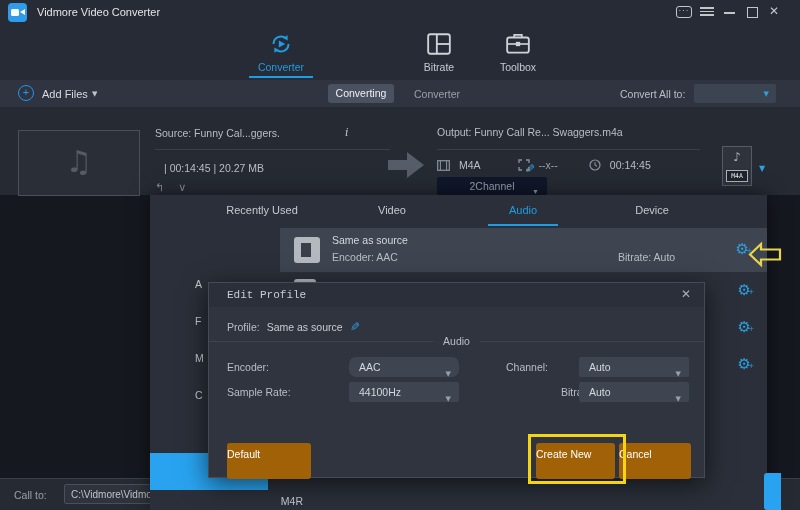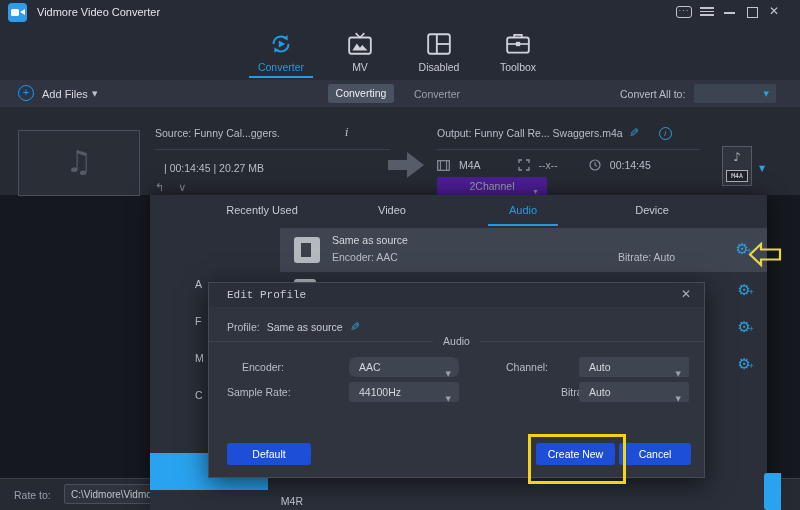--- a/index.html
+++ b/index.html
@@ -44,28 +44,28 @@
   
   .media{left:0;top:107px;width:800px;height:88px;background:#262a33;z-index:1;}
   .thumb{left:18px;top:23px;width:120px;height:64px;border:1px solid #4a505b;background:#2a2e37;text-align:center;}
   .thumb .note{color:#565c66;font-size:30px;line-height:62px;}
   .src-label{left:155px;top:20px;color:#b9bec6;}
   .src-info{left:345px;top:19px;color:#c0c4ca;font-style:italic;font-family:"DejaVu Serif",serif;font-size:11px;}
   .src-divider{left:155px;top:42px;width:235px;height:1px;background:#3a3f49;}
   .src-meta{left:164px;top:55px;color:#b9bec6;}
   .src-tools{left:155px;top:74px;color:#868c96;font-size:11px;letter-spacing:14px;}
   .big-arrow{left:388px;top:45px;}
-  .out-line{left:437px;top:19px;display:flex;gap:6px;align-items:center;}
+  .out-line{left:437px;top:19px;display:flex;gap:24px;align-items:center;flex-direction:column;}
   .out-label{color:#b9bec6;}
   .pencil{color:#2e9fe0;font-size:12px;display:inline-block;transform:scaleX(-1);}
   .info-circle{width:11px;height:11px;border:1px solid #2e9fe0;border-radius:50%;color:#2e9fe0;font-size:8px;line-height:11px;text-align:center;font-style:italic;}
   .out-divider{left:437px;top:42px;width:263px;height:1px;background:#3a3f49;}
   .out-meta{left:437px;top:52px;display:flex;gap:9px;align-items:center;color:#b9bec6;}
   .dim{color:#9aa0a9;}
-  .msel{height:18px;background:#4c1d95;border-radius:2px;color:#9aa0a9;line-height:18px;}
+  .msel{height:18px;background:#0f172a;border-radius:2px;color:#9aa0a9;line-height:18px;}
   .msel .caret{position:absolute;right:8px;top:6px;color:#8a92a0;font-size:7px;}
   .msel-ch{left:437px;top:70px;width:110px;padding-left:0;text-align:center;}
   .msel-sub{left:555px;top:70px;width:112px;text-align:center;}
   .m4a-thumb{left:722px;top:39px;width:28px;height:38px;border:1px solid #565c66;background:#2f333c;text-align:center;}
   .m4a-thumb .note{color:#aeb2b8;font-size:12px;line-height:20px;}
   .m4a-badge{position:absolute;left:3px;bottom:3px;width:20px;height:10px;border:1px solid #aeb2b8;color:#e8eaed;font-size:6.5px;line-height:10px;background:#1f232b;font-family:"DejaVu Sans Mono",monospace;}
   .m4a-caret{left:759px;top:57px;color:#2e9fe0;font-size:8px;}
 
   
   .bottombar{left:0;top:478px;width:800px;height:32px;background:#262a33;border-top:1px solid #3a3f49;z-index:1;}
@@ -102,21 +102,21 @@
   .dlg-profile{position:absolute;left:18px;top:37px;display:flex;gap:7px;align-items:center;}
   .dlg-profile .plabel{color:#b9bec6;}
   .dlg-profile .pvalue{color:#c9ccd2;}
   .dlg-section{position:absolute;left:0;top:52px;width:100%;display:flex;align-items:center;gap:10px;}
   .dlg-section .line{flex:1;height:1px;background:#3e434d;}
   .dlg-section .txt{color:#b9bec6;}
   .f-label{position:absolute;color:#b9bec6;}
   .dsel{position:absolute;width:110px;height:20px;background:#3e4450;border-radius:2px;color:#d5d8dd;line-height:20px;}
   .dsel span.v{padding-left:10px;}
   .dsel .caret{position:absolute;right:8px;top:7px;color:#9aa0a9;font-size:7px;}
-  .btn{position:absolute;height:22px;background:#1d4ed8;border-radius:3px;color:#fff;text-align:center;line-height:22px;font-size:10.5px;}
+  .btn{position:absolute;height:36px;background:#a16207;border-radius:3px;color:#fff;text-align:left;line-height:22px;font-size:10.5px;}
   .btn-default{left:18px;top:160px;width:84px;}
   .btn-create{left:327px;top:160px;width:79px;}
   .btn-cancel{left:410px;top:160px;width:72px;}
 
   
   .anno-box{left:528px;top:434px;width:92px;height:44px;border:3px solid #f5d411;z-index:20;}
   .anno-arrow{left:748px;top:241px;z-index:20;}
 </style>
 </head>
 <body>
@@ -196,35 +196,27 @@
     <div class="abs navtab active" style="left:241px;">
       <svg width="26" height="26" viewBox="0 0 26 26">
         <path d="M5.5 13a7.5 7.5 0 0 1 12.6-5.4" fill="none" stroke="#1e9de4" stroke-width="2"></path>
         <path d="M20.5 13a7.5 7.5 0 0 1-12.6 5.4" fill="none" stroke="#1e9de4" stroke-width="2"></path>
         <polygon points="19.6,4.2 19.6,9.6 15.2,6.9" fill="#1e9de4"></polygon>
         <polygon points="6.4,21.8 6.4,16.4 10.8,19.1" fill="#1e9de4"></polygon>
         <polygon points="10.8,9.4 17.2,13 10.8,16.6" fill="#1e9de4"></polygon>
       </svg>
       <span class="lbl">Converter</span>
     </div>
-    <div class="abs navtab" style="left:320px;">
-      <svg width="26" height="26" viewBox="0 0 24 24">
-        <path d="M8 2l4 4 4-4" stroke="#cfd3d9" fill="none" stroke-width="1.5"></path>
-        <rect x="2" y="6" width="20" height="15" rx="2" stroke="#cfd3d9" fill="none" stroke-width="1.7"></rect>
-        <path d="M5 18l4-6.5 3 4 2-2.5 5 5z" fill="#cfd3d9"></path>
-      </svg>
-      <span class="lbl">MV</span>
-    </div>
     <div class="abs navtab" style="left:399px;">
       <svg width="26" height="26" viewBox="0 0 24 24">
         <rect x="2" y="3" width="20" height="18" rx="2" stroke="#cfd3d9" fill="none" stroke-width="1.7"></rect>
         <line x1="10" y1="3" x2="10" y2="21" stroke="#cfd3d9" stroke-width="1.7"></line>
         <line x1="10" y1="12" x2="22" y2="12" stroke="#cfd3d9" stroke-width="1.7"></line>
       </svg>
-      <span class="lbl">Disabled</span>
+      <span class="lbl">Bitrate</span>
     </div>
     <div class="abs navtab" style="left:478px;">
       <svg width="26" height="26" viewBox="0 0 24 24">
         <path d="M8.5 6V3.5h7V6" stroke="#cfd3d9" fill="none" stroke-width="1.6"></path>
         <rect x="2" y="6" width="20" height="14" rx="2" stroke="#cfd3d9" fill="none" stroke-width="1.7"></rect>
         <path d="M2 12h20" stroke="#cfd3d9" stroke-width="1.5"></path>
         <rect x="10" y="10" width="4" height="4" fill="#cfd3d9"></rect>
       </svg>
       <span class="lbl">Toolbox</span>
     </div>
@@ -238,21 +230,21 @@
     <div class="abs pill">Converting</div>
     <span class="abs converted">Converter</span>
     <span class="abs cvt-label">Convert All to:</span>
     <div class="abs cvt-select">
       <span></span>
       <span class="caret ico">▼</span>
     </div>
   </div>
 
   <div class="abs bottombar">
-    <span class="abs saveto">Rate to:</span>
+    <span class="abs saveto">Call to:</span>
     <input class="abs savepath" value="C:\Vidmore\Vidmore" style="">
   </div>
   <div class="abs convert-all-partial"></div>
 
   <div class="abs panel">
     <div class="abs ptab" style="left:47px;">Recently Used</div>
     <div class="abs ptab" style="left:177px;">Video</div>
     <div class="abs ptab active" style="left:308px;">Audio</div>
     <div class="abs ptab" style="left:437px;">Device</div>
     <div class="abs ptab-underline"></div>
@@ -299,21 +291,21 @@
       <span class="pvalue">Same as source</span>
       <span class="pencil ico">✎</span>
     </div>
 
     <div class="dlg-section">
       <span class="line"></span>
       <span class="txt">Audio</span>
       <span class="line"></span>
     </div>
 
-    <span class="f-label" style="left:33px;top:78px;">Encoder:</span>
+    <span class="f-label" style="left:18px;top:78px;">Encoder:</span>
     <div class="dsel" style="left:140px;top:74px;border-radius:7px;">
       <span class="v">AAC</span>
       <span class="caret ico">▼</span>
     </div>
     <span class="f-label" style="left:297px;top:78px;">Channel:</span>
     <div class="dsel" style="left:370px;top:74px;">
       <span class="v">Auto</span>
       <span class="caret ico">▼</span>
     </div>
 

